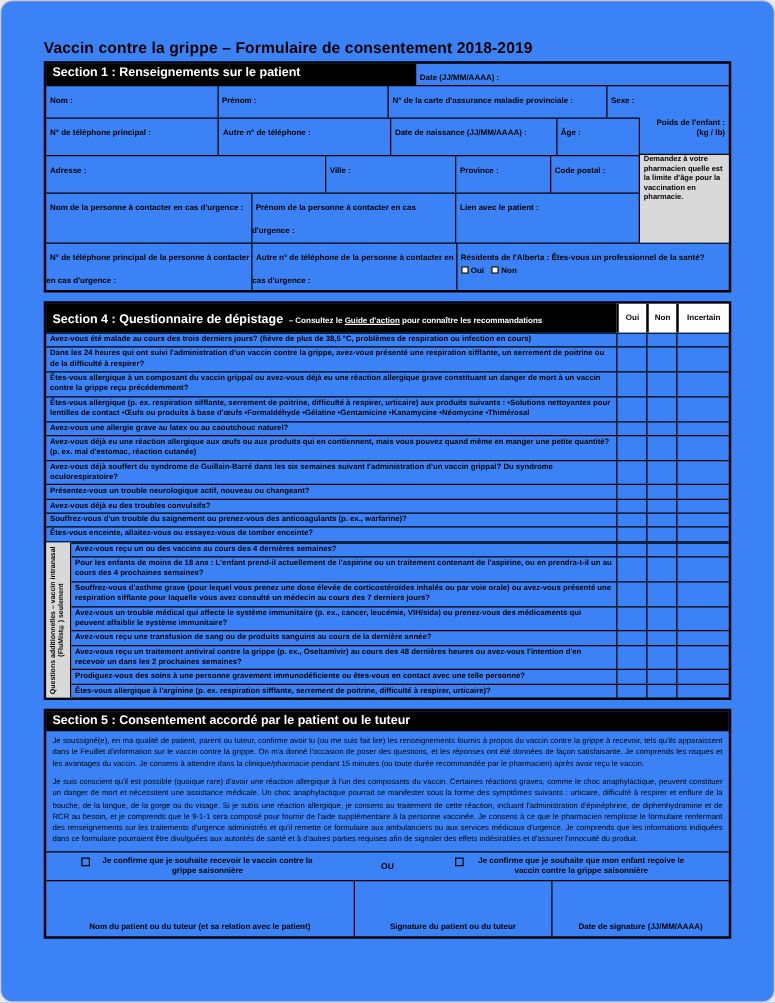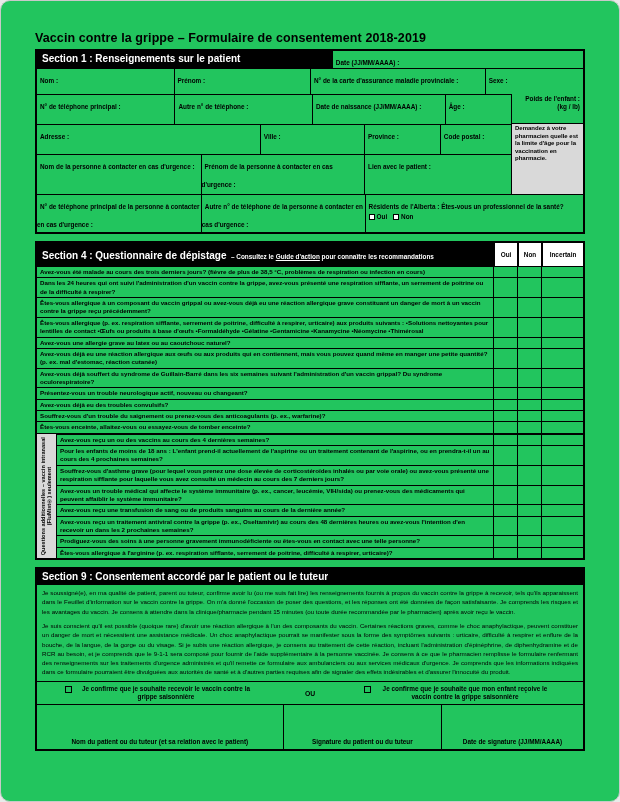--- a/index.html
+++ b/index.html
@@ -1,18 +1,18 @@
 <!DOCTYPE html>
 <html><head>
 <meta charset="utf-8">
 <style>
   * { margin:0; padding:0; box-sizing:border-box; }
   html,body { width:620px; height:802px; background:#e9e9e9; font-family:"Liberation Sans", sans-serif; color:#000; }
   .page {
-    width:620px; height:802px; background:#22c55e;
+    width:620px; height:802px; background:#3b82f6;
     border:1px solid #c9c9c9; border-radius:10px;
     padding:30px 34px 20px 34px; overflow:hidden;
   }
   .doc-title { font-size:12.5px; font-weight:bold; letter-spacing:.1px; margin-bottom:4px; }
 
   
   .lbl { font-size:6.4px; font-weight:bold; line-height:1.25; padding:1px 3px; }
 
   
   .s1 { border:2px solid #000; position:relative; margin-bottom:7px; }
@@ -254,21 +254,21 @@
       <div class="q-row">
           <div class="q-text">Êtes-vous allergique à l'arginine (p. ex. respiration sifflante, serrement de poitrine, difficulté à respirer, urticaire)?</div>
           <div class="q-cell col-oui"></div>
           <div class="q-cell col-non"></div>
           <div class="q-cell col-inc"></div>
         </div>
     </div>
   </div>
 
   <div class="s3">
-    <div class="sec-bar">Section 9 : Consentement accordé par le patient ou le tuteur</div>
+    <div class="sec-bar">Section 5 : Consentement accordé par le patient ou le tuteur</div>
     <div class="consent">
       <p>Je soussigné(e), en ma qualité de patient, parent ou tuteur, confirme avoir lu (ou me suis fait lire) les renseignements fournis à propos du vaccin contre la grippe à recevoir, tels qu'ils apparaissent dans le Feuillet d'information sur le vaccin contre la grippe. On m'a donné l'occasion de poser des questions, et les réponses ont été données de façon satisfaisante. Je comprends les risques et les avantages du vaccin. Je consens à attendre dans la clinique/pharmacie pendant 15 minutes (ou toute durée recommandée par le pharmacien) après avoir reçu le vaccin.</p>
       <p>Je suis conscient qu'il est possible (quoique rare) d'avoir une réaction allergique à l'un des composants du vaccin. Certaines réactions graves, comme le choc anaphylactique, peuvent constituer un danger de mort et nécessitent une assistance médicale. Un choc anaphylactique pourrait se manifester sous la forme des symptômes suivants : urticaire, difficulté à respirer et enflure de la bouche, de la langue, de la gorge ou du visage. Si je subis une réaction allergique, je consens au traitement de cette réaction, incluant l'administration d'épinéphrine, de diphenhydramine et de RCR au besoin, et je comprends que le 9-1-1 sera composé pour fournir de l'aide supplémentaire à la personne vaccinée. Je consens à ce que le pharmacien remplisse le formulaire renfermant des renseignements sur les traitements d'urgence administrés et qu'il remette ce formulaire aux ambulanciers ou aux services médicaux d'urgence. Je comprends que les informations indiquées dans ce formulaire pourraient être divulguées aux autorités de santé et à d'autres parties requises afin de signaler des effets indésirables et d'assurer l'innocuité du produit.</p>
     </div>
     <div class="confirm-row">
       <div class="confirm-opt">
         <span class="cb3"></span>
         <span class="txt">Je confirme que je souhaite recevoir le vaccin contre la grippe saisonnière</span>
       </div>
       <div class="ou">OU</div>

